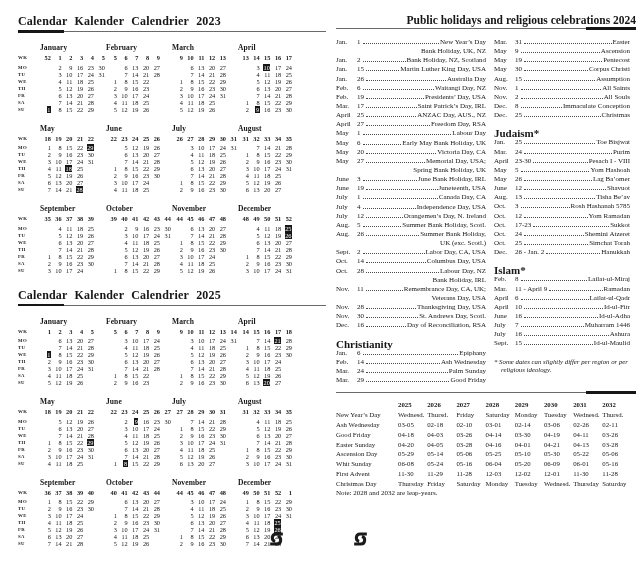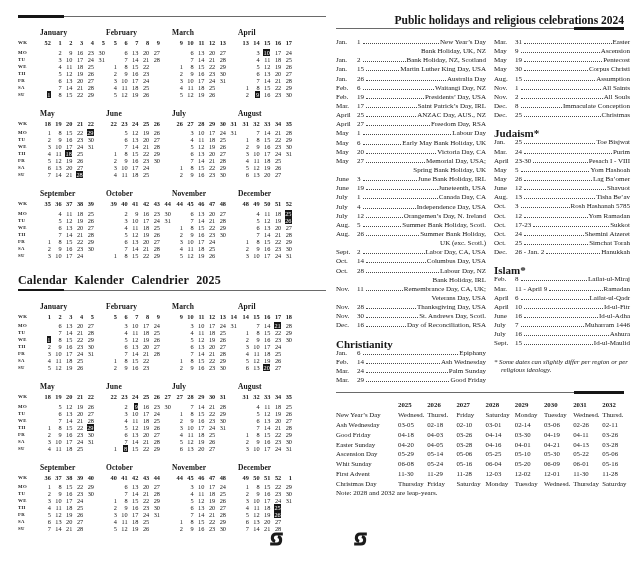--- a/index.html
+++ b/index.html
@@ -1,20 +1,20 @@
 <!DOCTYPE html>
 <html style="--ink: #161616; --paper: #ffffff; --highlight_bg: #161616; --highlight_text: #ffffff;"><head>
 <meta charset="utf-8">
 <style>
   html,body{margin:0;padding:0;background:#fff;}
   body{width:640px;height:576px;position:relative;overflow:hidden;
        font-family:"Liberation Serif","DejaVu Serif",serif;color:var(--ink,#161616);}
   .page{position:absolute;top:0;height:576px;box-sizing:border-box;}
   .page-left{left:0;width:328px;padding:14px 2px 0 18px;}
-  .page-right{left:330px;width:310px;padding:14px 16px 0 6px;font-family:Liberation Serif, serif;}
+  .page-right{left:330px;width:310px;padding:14px 4px 0 6px;font-family:Liberation Serif, serif;}
 
   
   .cal-title{font-size:12px;font-weight:bold;word-spacing:4px;letter-spacing:.2px;white-space:nowrap;}
   .rule{position:relative;height:1px;background:#6a6a6a;margin-top:2px;}
   .rule .thick{position:absolute;top:-1px;height:2.6px;background:var(--ink,#161616);}
   .rule-left .thick{left:0;width:46px;}
   .rule-right .thick{right:0;width:50px;}
   .r-title{font-size:11.5px;font-weight:bold;text-align:right;white-space:nowrap;}
 
   
@@ -56,20 +56,21 @@
   .logo{position:absolute;}
   .logo-left{left:268px;top:531px;}
   .logo-right{left:22px;top:531px;}
 </style>
 </head>
 <body>
 
 <div class="page page-left">
   <div id="calendars">
       <section class="yearcal">
+        <div class="cal-title">Calendar Kalender Calendrier 2023</div>
         <div class="rule rule-left">
           <span class="thick"></span>
         </div>
         <div class="band">
           <div class="daycol">
             <div class="dlab wkgap">WK</div>
             <div class="dlab">MO</div>
             <div class="dlab">TU</div>
             <div class="dlab">WE</div>
             <div class="dlab">TH</div>

